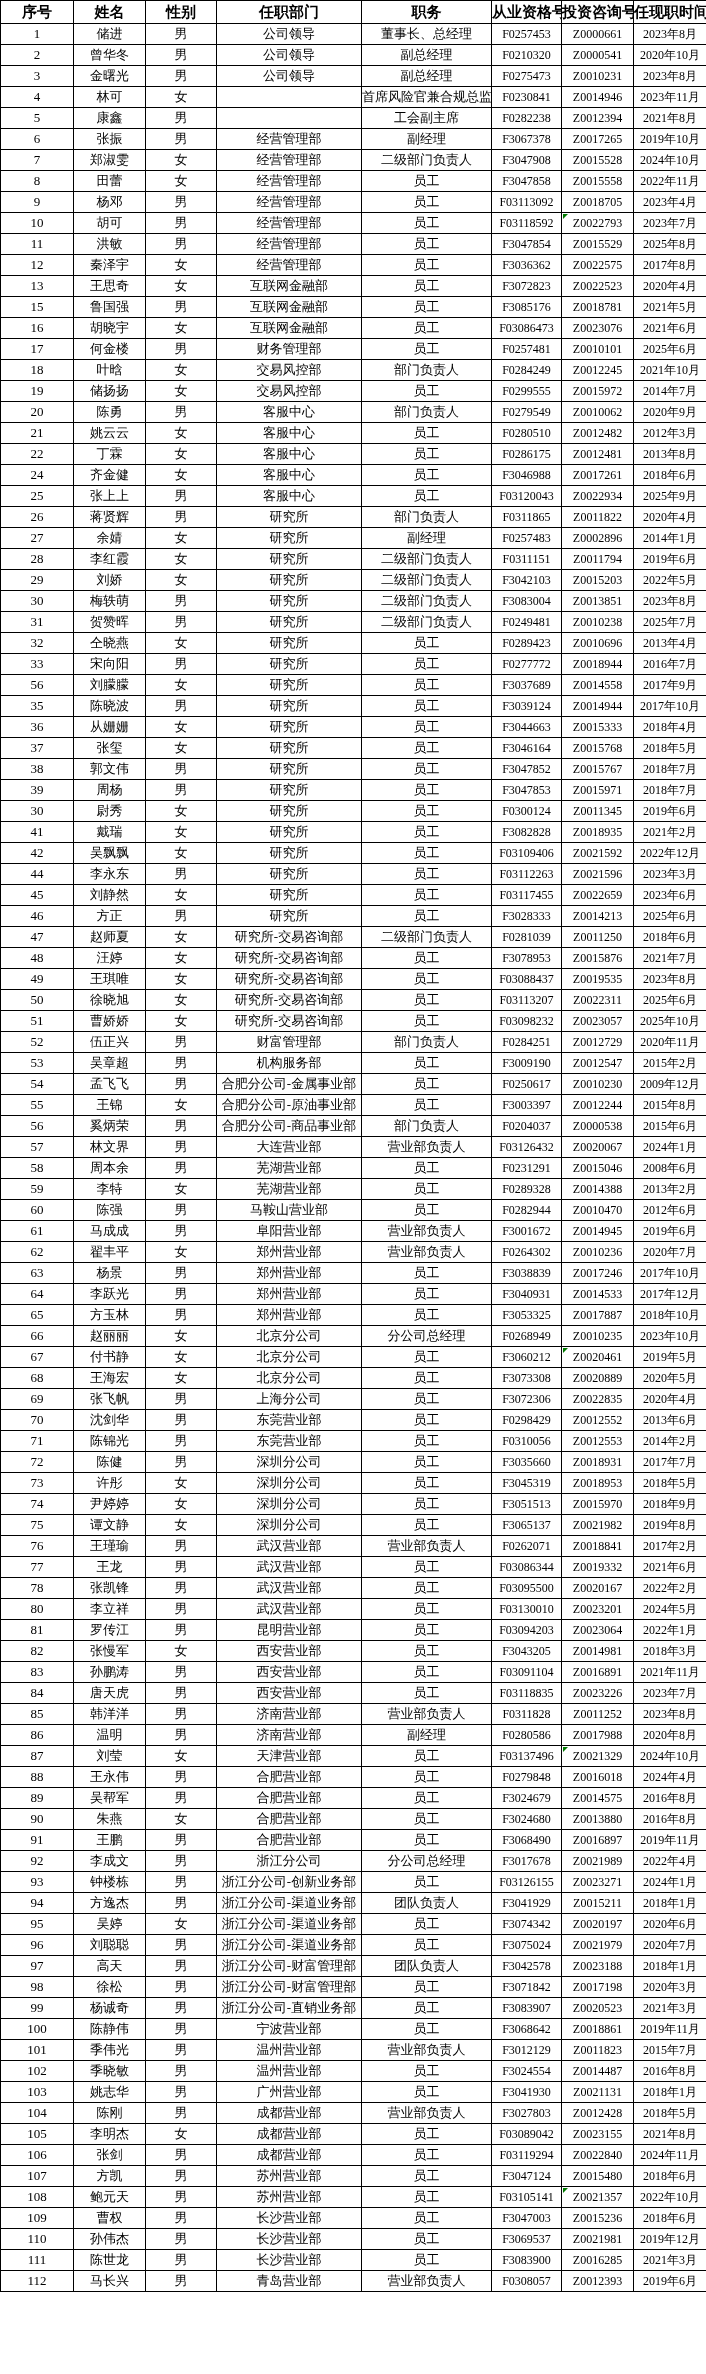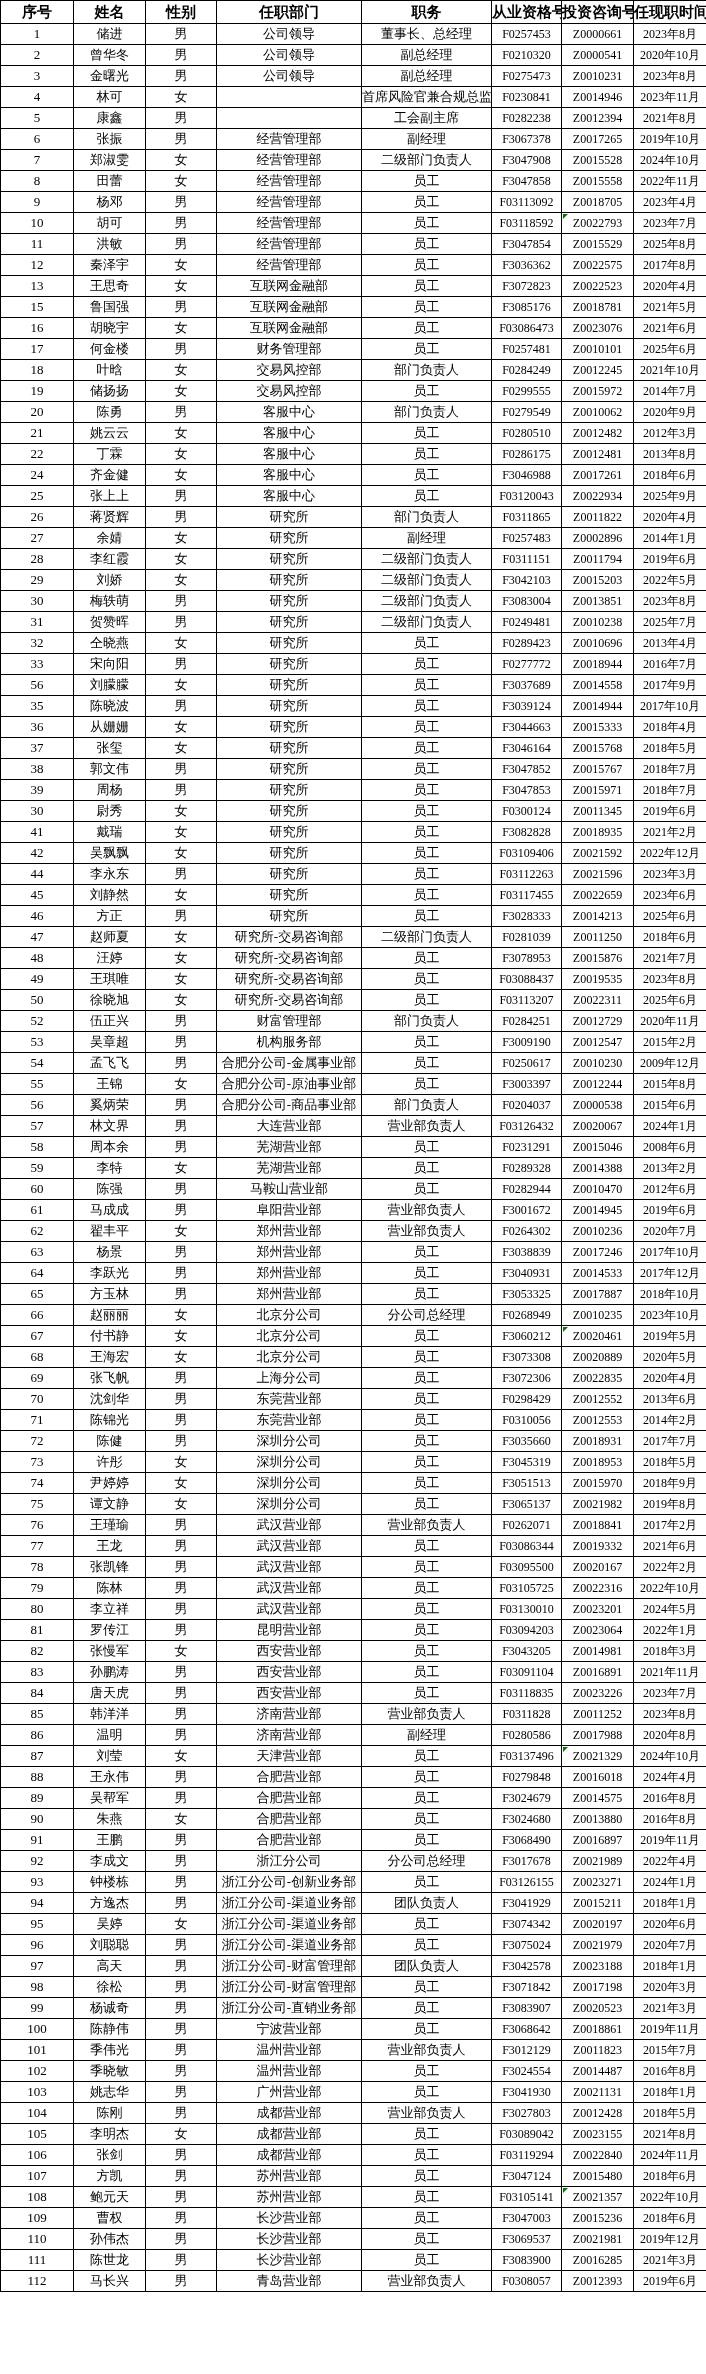--- a/index.html
+++ b/index.html
@@ -546,20 +546,30 @@
         <td><span>50</span></td>
         <td><span>徐晓旭</span></td>
         <td><span>女</span></td>
         <td><span>研究所-交易咨询部</span></td>
         <td><span>员工</span></td>
         <td class="num"><span>F03113207</span></td>
         <td class="num"><span>Z0022311</span></td>
         <td class="date"><span>2025年6月</span></td>
       </tr>
       <tr>
+        <td><span>51</span></td>
+        <td><span>曹娇娇</span></td>
+        <td><span>女</span></td>
+        <td><span>研究所-交易咨询部</span></td>
+        <td><span>员工</span></td>
+        <td class="num"><span>F03098232</span></td>
+        <td class="num"><span>Z0023057</span></td>
+        <td class="date"><span>2025年10月</span></td>
+      </tr>
+      <tr>
         <td><span>52</span></td>
         <td><span>伍正兴</span></td>
         <td><span>男</span></td>
         <td><span>财富管理部</span></td>
         <td><span>部门负责人</span></td>
         <td class="num"><span>F0284251</span></td>
         <td class="num"><span>Z0012729</span></td>
         <td class="date"><span>2020年11月</span></td>
       </tr>
       <tr>
@@ -816,30 +826,20 @@
         <td><span>78</span></td>
         <td><span>张凯锋</span></td>
         <td><span>男</span></td>
         <td><span>武汉营业部</span></td>
         <td><span>员工</span></td>
         <td class="num"><span>F03095500</span></td>
         <td class="num"><span>Z0020167</span></td>
         <td class="date"><span>2022年2月</span></td>
       </tr>
       <tr>
-        <td><span>79</span></td>
-        <td><span>陈林</span></td>
-        <td><span>男</span></td>
-        <td><span>武汉营业部</span></td>
-        <td><span>员工</span></td>
-        <td class="num"><span>F03105725</span></td>
-        <td class="num"><span>Z0022316</span></td>
-        <td class="date"><span>2022年10月</span></td>
-      </tr>
-      <tr>
         <td><span>80</span></td>
         <td><span>李立祥</span></td>
         <td><span>男</span></td>
         <td><span>武汉营业部</span></td>
         <td><span>员工</span></td>
         <td class="num"><span>F03130010</span></td>
         <td class="num"><span>Z0023201</span></td>
         <td class="date"><span>2024年5月</span></td>
       </tr>
       <tr>

